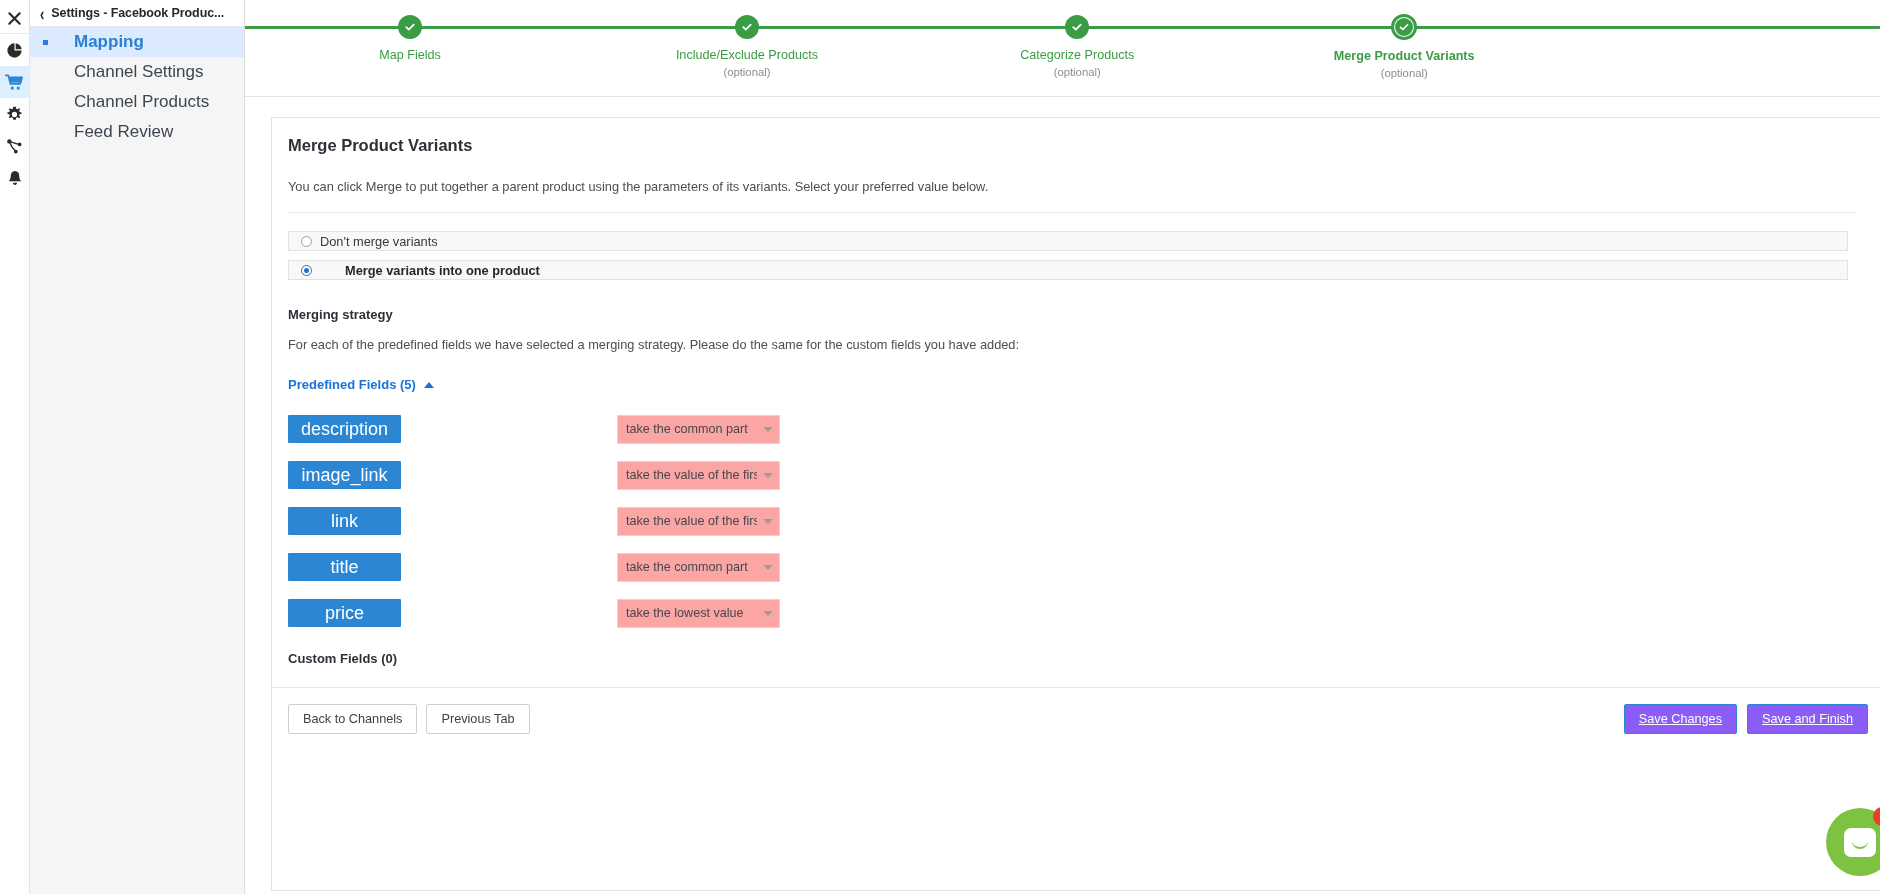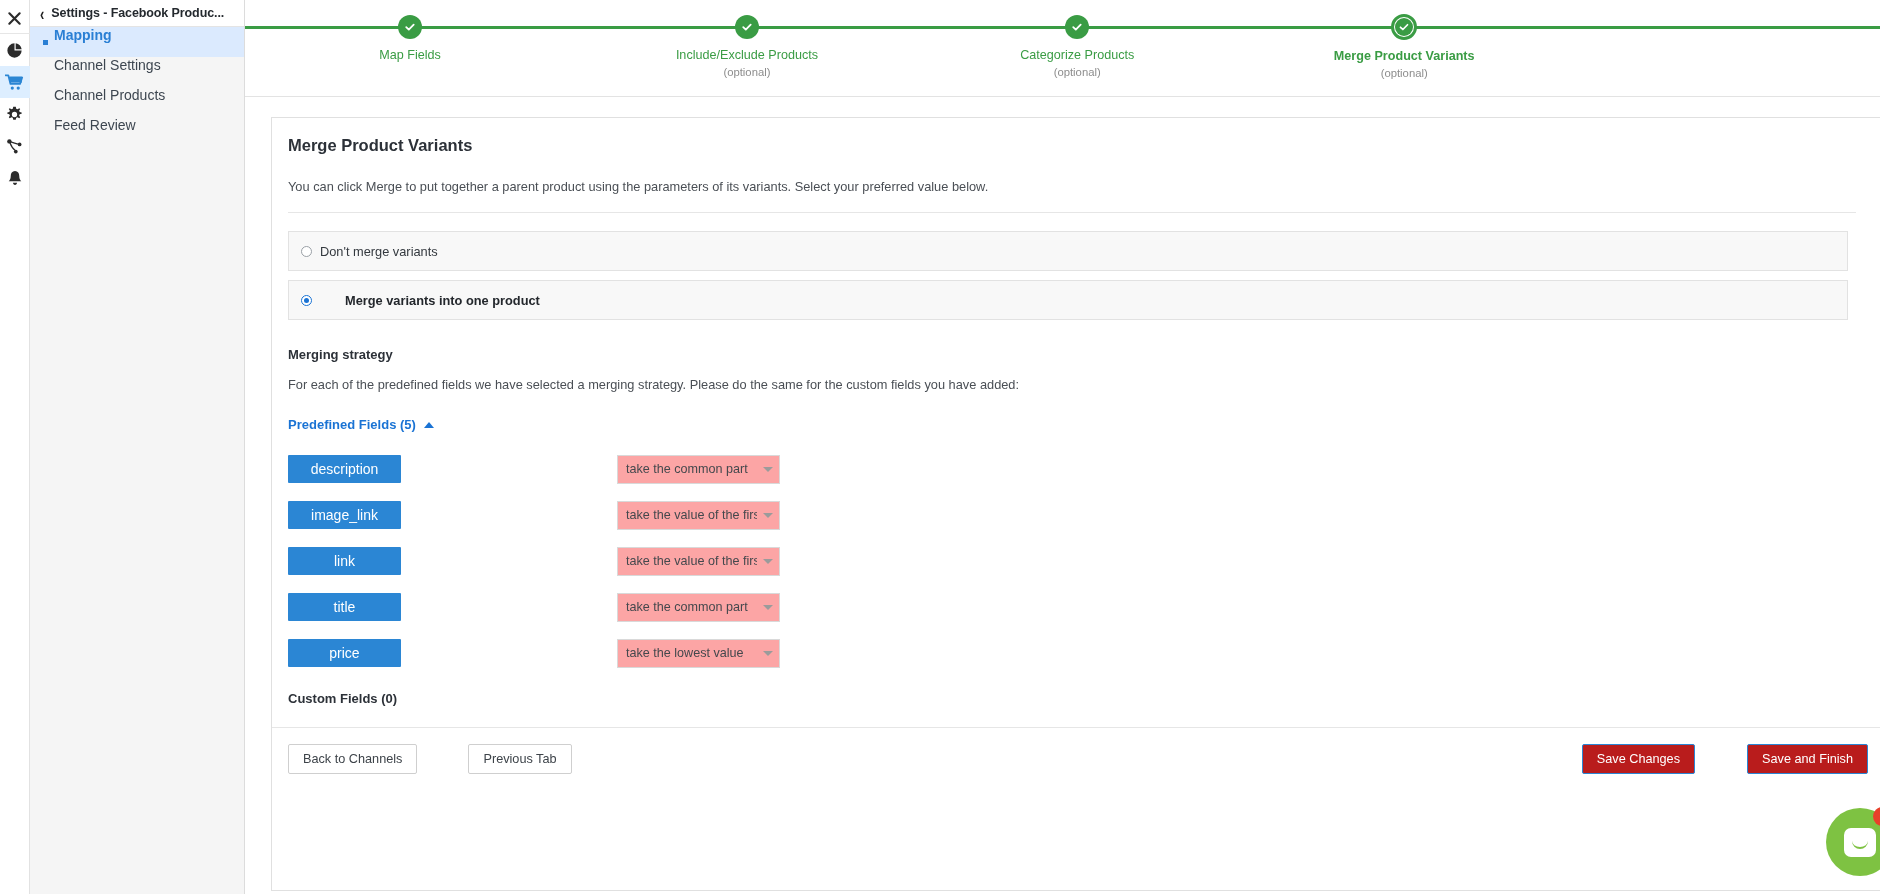--- a/index.html
+++ b/index.html
@@ -79,23 +79,23 @@
     font-weight: bold;
     color: #24292e;
     white-space: nowrap;
     overflow: hidden;
     letter-spacing: -0.1px;
   }
   .sidebar-nav { padding-top: 0; }
   .nav-item {
     height: 30px;
     display: flex;
-    align-items: flex-start;
-    padding-left: 24px;
-    font-size: 14px;
+    align-items: center;
+    padding-left: 44px;
+    font-size: 17px;
     color: #3d4650;
     position: relative;
   }
   .nav-item.active {
     background: #dbeafe;
     color: #2a7fd4;
     font-weight: bold;
   }
   .nav-item.active .bullet {
     position: absolute;
@@ -208,21 +208,21 @@
   .hr {
     height: 1px;
     background: #e6e6e6;
     margin: 18px 0 0 0;
   }
 
   
   .radio-row {
     border: 1px solid #e2e2e2;
     background: #f8f8f8;
-    height: 40px;
+    height: 20px;
     display: flex;
     align-items: center;
     padding-left: 12px;
     margin-top: 18px;
     margin-right: 8px;
   }
   .radio-row + .radio-row { margin-top: 9px; }
   .radio {
     width: 11px; height: 11px;
     border-radius: 50%;
@@ -281,21 +281,21 @@
   .field-row {
     display: flex;
     align-items: center;
     height: 46px;
   }
   .field-pill {
     width: 113px;
     height: 28px;
     background: #2b86d4;
     color: #ffffff;
-    font-size: 14px;
+    font-size: 18px;
     display: flex;
     align-items: center;
     justify-content: center;
     border: none;
     border-radius: 1px;
     flex: none;
   }
   .field-gap { width: 216px; flex: none; }
   .strategy-select {
     width: 163px;
@@ -337,43 +337,43 @@
     margin-left: -16px;
   }
 
   
   .footer {
     display: flex;
     align-items: center;
     margin-top: 16px;
     margin-right: -24px;
     padding-right: 12px;
-    gap: 42px;
   }
   .btn {
     height: 30px;
     padding: 0 14px;
     font-size: 12.7px;
     display: inline-flex;
     align-items: center;
     justify-content: center;
     border-radius: 2px;
     white-space: nowrap;
   }
   .btn-secondary {
     background: #ffffff;
     border: 1px solid #cfcfcf;
     color: #3d4349;
     margin-right: 9px;
   }
   .btn-primary {
-    background: #b91c1c;
+    background: #8b5cf6;
     border: 1px solid #2b86d4;
     color: #ffffff;
     margin-left: 10px;
+    text-decoration: underline;
   }
   .spacer { flex: 1; }
 
   
   .chat-widget {
     position: absolute;
     right: -14px;
     bottom: 18px;
     width: 68px; height: 68px;
     z-index: 50;

